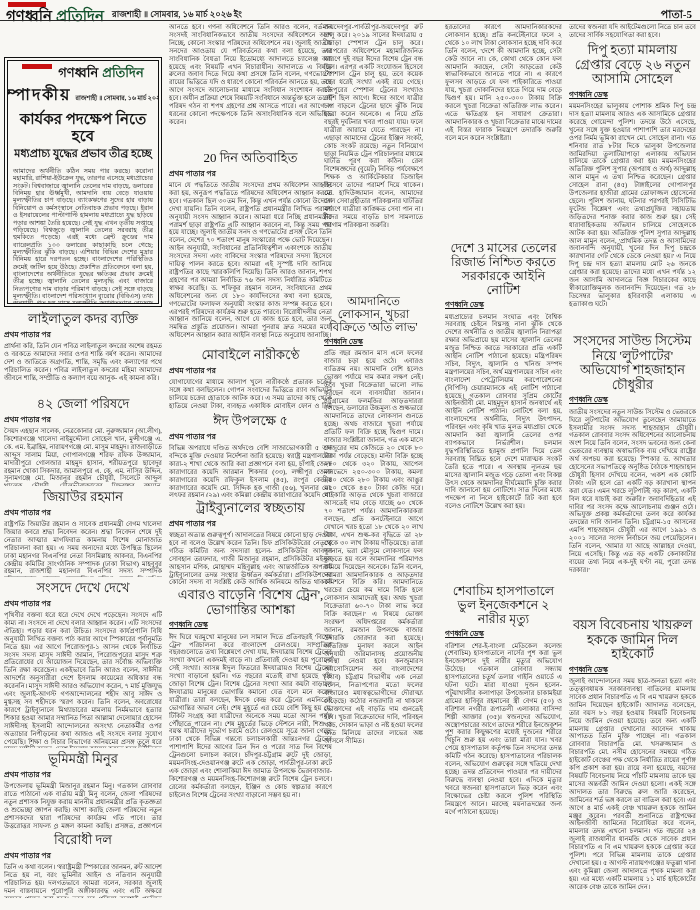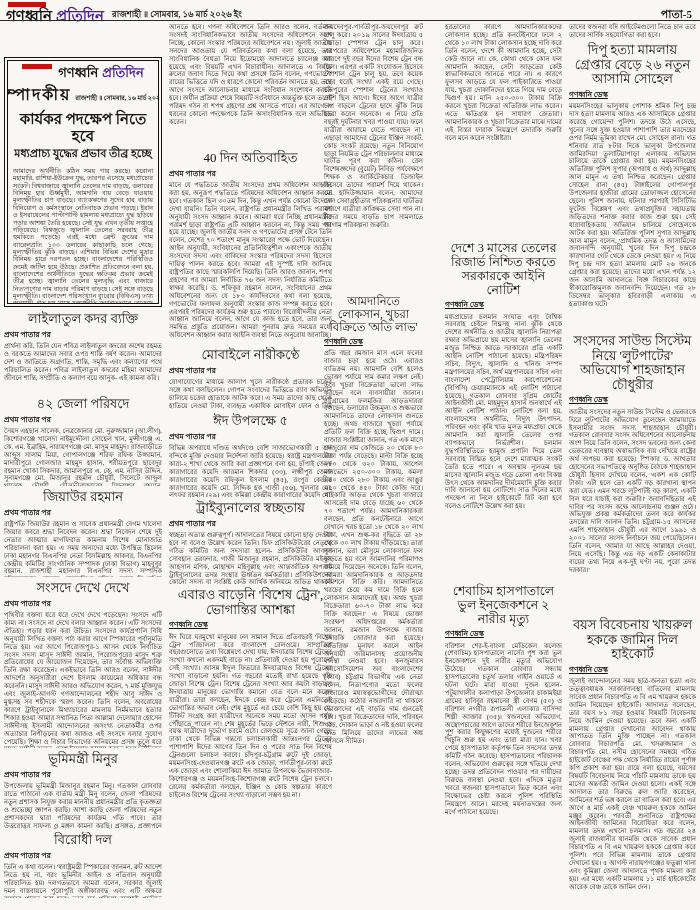--- a/index.html
+++ b/index.html
@@ -2,21 +2,21 @@
 <html><head>
 <meta charset="utf-8">
 <style>
   html,body{margin:0;padding:0;background:#9a9a9a;}
   .page{position:relative;width:700px;height:910px;margin:0 auto;background:#f8f7f3;
         font-family:"Liberation Serif","DejaVu Serif",serif;color:#141414;overflow:hidden;}
   
   .masthead{position:absolute;left:6px;top:1px;line-height:1;}
   .mh-tag{display:block;width:38px;height:5px;background:#c81010;margin:1px 0 1px 2px;}
   .mh-black{font-weight:bold;font-size:15px;color:#101010;}
-  .mh-red{font-weight:bold;font-size:15px;color:#4c1d95;}
+  .mh-red{font-weight:bold;font-size:15px;color:#14532d;}
   .edition{position:absolute;left:112px;top:8px;font-size:8.5px;font-weight:bold;}
   .pageno{position:absolute;right:8px;top:6px;font-size:11px;font-weight:bold;}
   .top-rule{position:absolute;left:0;right:0;top:20px;border-top:1px solid #2a2a2a;}
   
   .col{position:absolute;}
   #col1{left:4px;top:57px;width:158px;}
   #col2{left:169px;top:23px;width:163px;}
   #col3{left:324px;top:23px;width:99px;}
   #col4{left:445px;top:23px;width:117px;}
   #col5{left:569px;top:23px;width:127px;}
@@ -100,21 +100,21 @@
       <div class="kicker">প্রথম পাতার পর</div>
       <div class="body">তিনি এ কথা বলেন। 'স্বরাষ্ট্রমন্ত্রী স্পিকারের জানমন, রুট আদেশ নিতে হয় না, বরং ভূমিনীর আইন ও নতিবান অনুযায়ী পরিচালিত হয়। দলগতভাবে আমরা বলেন, সরকার জুলাই দমন বাস্তবায়নে পুরোপুরি অঙ্গীকারবদ্ধ এবং এটি অক্ষরে অক্ষরে পালন করা হবে। তবে সব প্রক্রিয়া অবশ্যই প্রচলিত আইনি কাঠামোর মধ্যে সম্পন্ন করতে হবে।</div>
     </div>
   </div>
 
   <div class="col" id="col2">
     <div class="story" style="height:124px">
       <div class="body">আনতে হবে। গণনা অধিবেশনে তিনি আরও বলেন, বর্তমান সংসদই সাংবিধানিকভাবে জাতীয় সংসদের অধিবেশনে অংশ নিচ্ছে, কোনো সংস্কার পরিষদের অধিবেশনে নয়। জুলাই জাতীয় সনদের আওতায় যে পরিবর্তনের কথা বলা হয়েছে, তার সাংবিধানিক বৈধতা নিয়ে ইতোমধ্যে আদালতে চ্যালেঞ্জ করা হয়েছে এবং বিষয়টি এখন বিচারাধীন। আদালতে এ বিষয়ে রুলের জবাব দিতে গিয়ে কথা প্রসঙ্গে তিনি বলেন, গণভোটের রায়ের ভিত্তিতে যদি ও ধারণে কোনো পরিবর্তন আনতে হয়, তবে আগে সংসদে আলোচনার মাধ্যমে সংবিধান সংশোধন করতে হবে। অধীন প্রক্রিয়া শেষে বিষয়টি সংবিধানে অন্তর্ভুক্ত হলে তবেই পরিষদ গঠন বা শপথ গ্রহণের প্রশ্ন আসতে পারে। এর আগে এ ধরনের কোনো পদক্ষেপকে তিনি অসাংবিধানিক বলে অভিহিত করেন।</div>
     </div>
     <div class="story" style="height:194px">
-      <div class="head">40 দিন অতিবাহিত</div>
+      <div class="head">20 দিন অতিবাহিত</div>
       <div class="kicker">প্রথম পাতার পর</div>
       <div class="body">মানে যে পদ্ধতিতে জাতীয় সংসদের প্রথম অধিবেশন আহ্বান করা হয়, অনুরূপ পদ্ধতিতে পরিষদের অধিবেশন আহ্বান করতে হবে। গতকাল ছিল ৩০তম দিন, কিন্তু এখন পর্যন্ত কোনো উদ্যোগ দেখা যায়নি। তিনি বলেন, রাষ্ট্রপতি প্রধানমন্ত্রীর লিখিত পরামর্শ অনুযায়ী সংসদ আহ্বান করেন। আমরা ধরে নিচ্ছি প্রধানমন্ত্রীর পরামর্শ ছাড়া রাষ্ট্রপতি এটি আহ্বান করবেন না, কিন্তু সময় পার হয়ে যাচ্ছে। জুলাই জাতীয় সনদ ও গণভোটের প্রসঙ্গ টেনে তিনি বলেন, দেশের ৭০ শতাংশ মানুষ সংস্কারের পক্ষে ভোট দিয়েছেন। আইন অনুযায়ী, সংবিধানের প্রতিনিধিত্বশীল একাংশকে জাতীয় সংসদের সদস্য এবং বাকিদের সংস্কার পরিষদের সদস্য হিসেবে দায়িত্ব পালন করতে হবে। আমরা এই সুস্পষ্ট দাবি জানিয়ে রাষ্ট্রপতির কাছে স্মারকলিপি দিয়েছি। তিনি আরও জানান, শপথ গ্রহণের পর আমরা নির্বাচিত ৭৬ জন সদস্য নির্ধারিত কমিটিতে স্বাক্ষর করেছি। ড. শফিকুর রহমান বলেন, সংবিধানের প্রথম অধিবেশনের জন্য যে ১৮০ কার্যদিবসের কথা বলা হয়েছে, গণভোটের ফলাফল অনুযায়ী সংস্কার কাজ সম্পন্ন করতে হবে। এরপরই পরিষদের কার্যক্রম শুরু হতে পারবে। বিরোধীদলীয় নেতা আহ্বান জানিয়ে বলেন, আগে যে কাজ হতে হবে, তার জন্য সমন্বিত প্রস্তুতি প্রয়োজন। আমরা পুনরায় দ্রুত সময়ের মধ্যে অধিবেশন আহ্বান করার আইনি ব্যবস্থা নিতে অনুরোধ জানাচ্ছি।</div>
     </div>
     <div class="story" style="height:63px">
       <div class="head">মোবাইলে নারীকণ্ঠে</div>
       <div class="kicker">প্রথম পাতার পর</div>
       <div class="body">যোগাযোগের মাধ্যমে আলাপ খুলে নারীকণ্ঠে প্রতারক চক্রের সঙ্গে কথা বলছিলেন। গোপন সংবাদের ভিত্তিতে র‍্যাব অভিযান চালিয়ে চক্রের হোতাকে আটক করে। এ সময় তাদের কাছ থেকে হাতিয়ে নেওয়া টাকা, ব্যবহৃত একাধিক মোবাইল ফোন ও সিম জব্দ করা হয়। এ বিষয়ে থানায় মামলা দায়েরের প্রক্রিয়া চলছে বলে জানানো হয়েছে। জিজ্ঞাসাবাদে চক্রের সদস্যরা প্রতারণার কথা স্বীকার করেছে বলে র‍্যাব জানায়।</div>
     </div>
     <div class="story" style="height:84px">
       <div class="head">ঈদ উপলক্ষে ৫</div>

